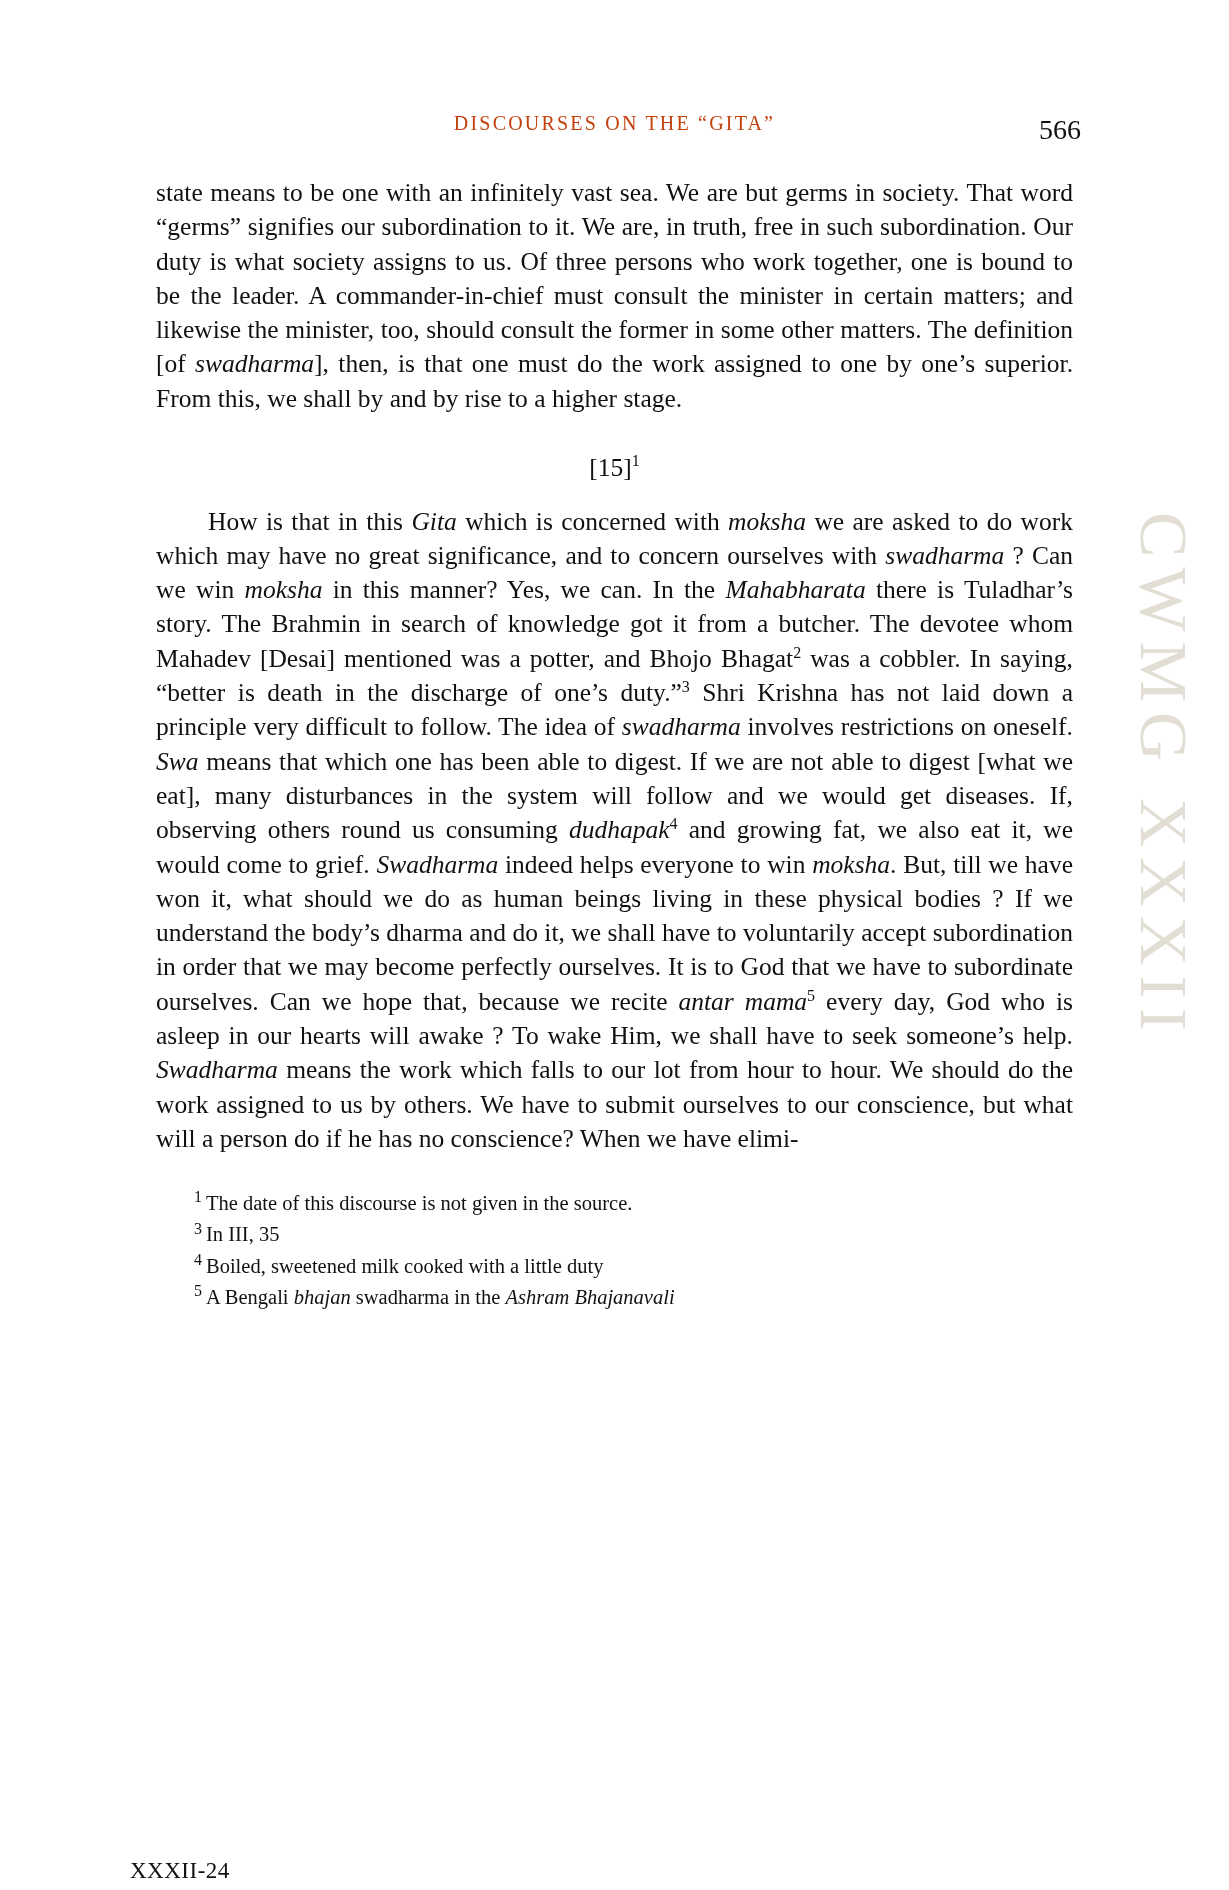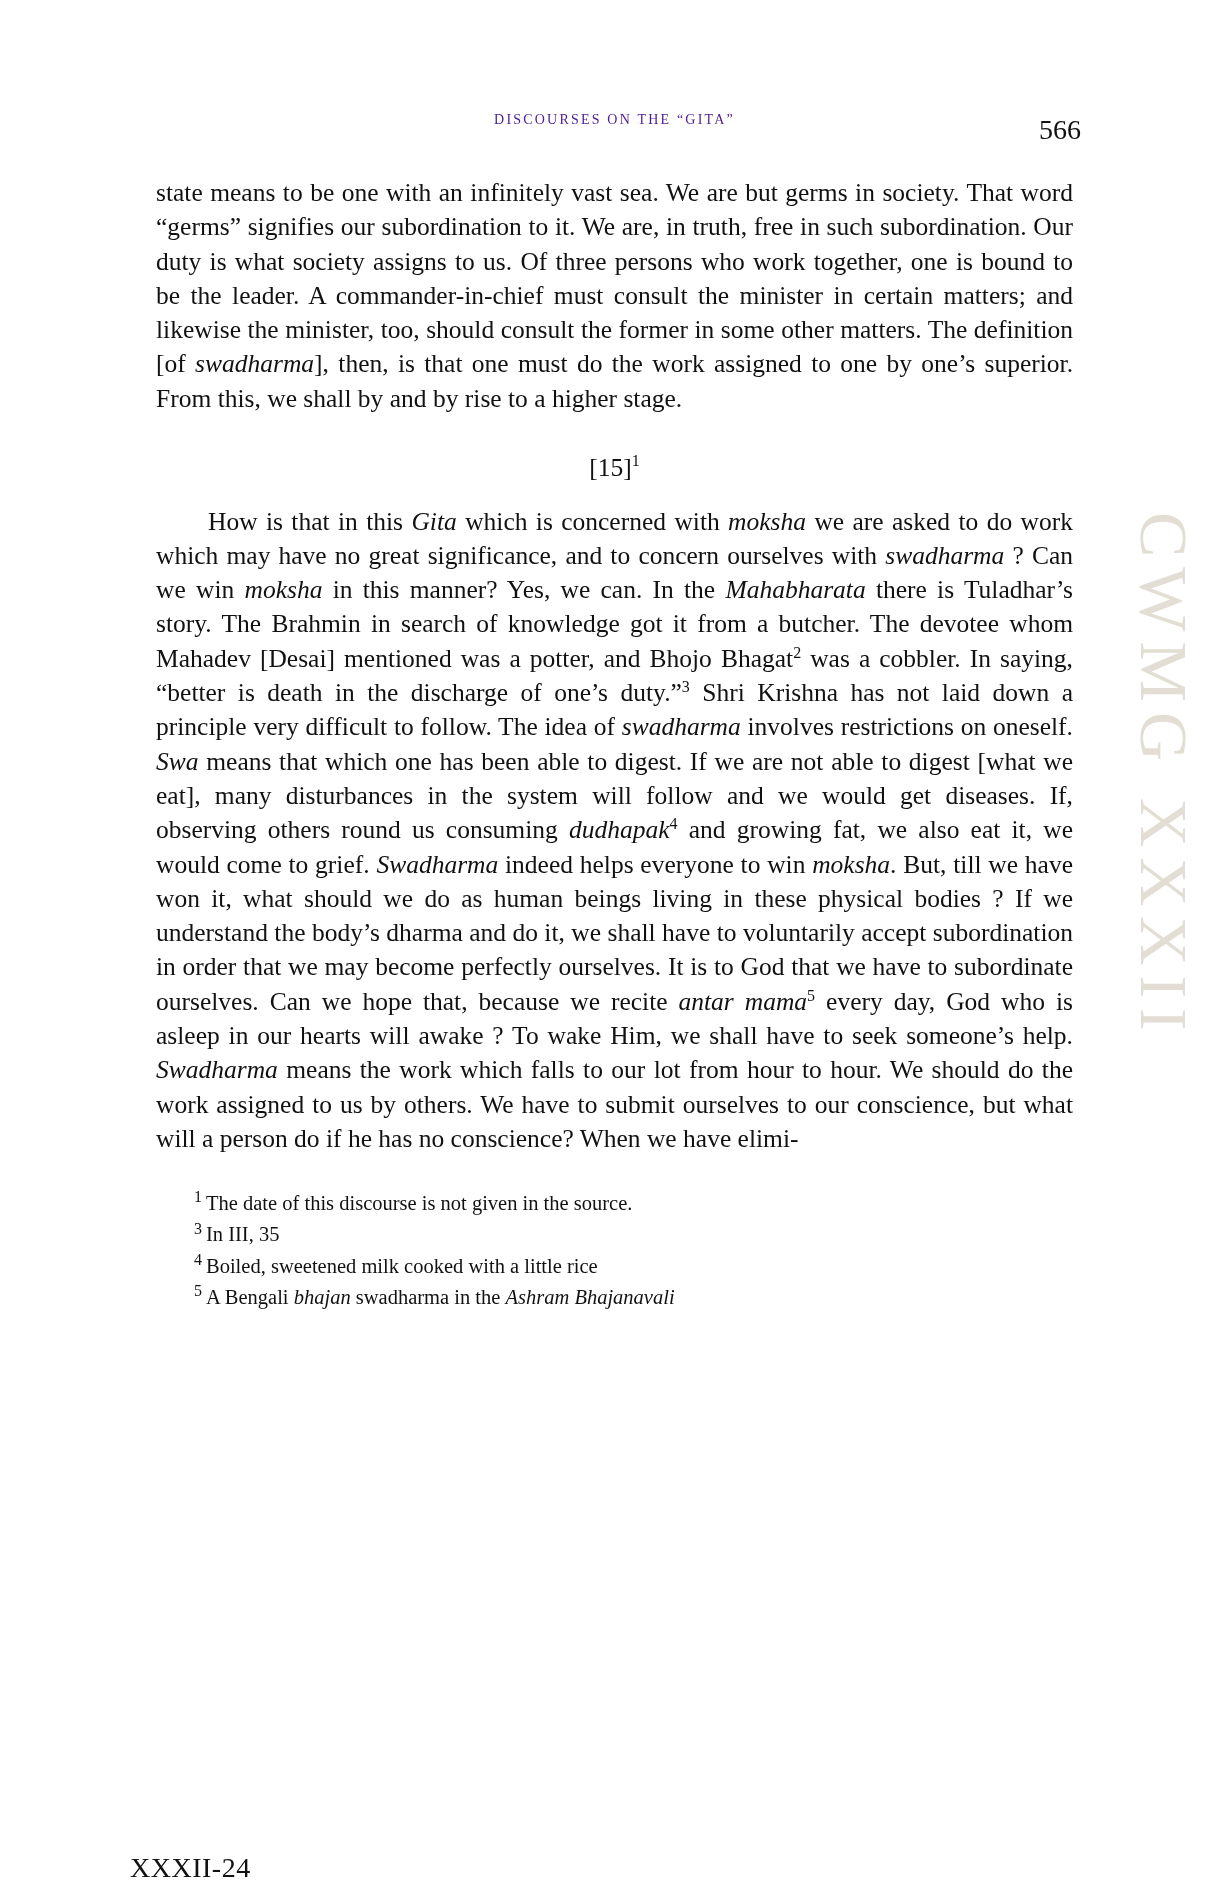--- a/index.html
+++ b/index.html
@@ -46,25 +46,25 @@
 
   .runhead {
     display: flex;
     align-items: baseline;
     justify-content: center;
     position: relative;
     margin-top: 112px;
     height: 30px;
   }
   .runhead-title {
-    font-size: 14px;
+    font-size: 20px;
     letter-spacing: 2.2px;
     font-variant: small-caps;
     text-transform: uppercase;
-    color: #4c1d95;
+    color: #c2410c;
     white-space: nowrap;
   }
   .runhead-pageno {
     position: absolute;
     right: 0;
     bottom: -4px;
     font-size: 28px;
     color: #111;
   }
 
@@ -112,21 +112,21 @@
     font-size: 16px;
     vertical-align: super;
     line-height: 0;
     margin-right: 4px;
   }
 
   .folio {
     position: absolute;
     left: 130px;
     bottom: 118px;
-    font-size: 28px;
+    font-size: 23px;
     letter-spacing: 0.5px;
     z-index: 1;
   }
 </style>
 </head>
 <body>
 
 <div class="page">
 
   <div class="watermark">CWMG XXXII</div>
@@ -140,21 +140,21 @@
 
     <p class="body first"><span>state means to be one with an infinitely vast sea. We are but germs in society. That word “germs” signifies our subordination to it. We are, in truth, free in such subordination. Our duty is what society assigns to us. Of three persons who work together, one is bound to be the leader. A commander-in-chief must consult the minister in certain matters; and likewise the minister, too, should consult the former in some other matters. The definition [of </span><i>swadharma</i><span>], then, is that one must do the work assigned to one by one’s superior. From this, we shall by and by rise to a higher stage.</span></p>
 
     <div class="section-number"><span>[15]</span><sup>1</sup></div>
 
     <p class="body indent"><span>How is that in this </span><i>Gita</i><span> which is concerned with </span><i>moksha</i><span> we are asked to do work which may have no great significance, and to concern ourselves with </span><i>swadharma</i><span> ? Can we win </span><i>moksha</i><span> in this manner? Yes, we can. In the </span><i>Mahabharata</i><span> there is Tuladhar’s story. The Brahmin in search of knowledge got it from a butcher. The devotee whom Mahadev [Desai] mentioned was a potter, and Bhojo Bhagat</span><sup class="fn">2</sup><span> was a cobbler. In saying, “better is death in the discharge of one’s duty.”</span><sup class="fn">3</sup><span> Shri Krishna has not laid down a principle very difficult to follow. The idea of </span><i>swadharma</i><span> involves restrictions on oneself. </span><i>Swa</i><span> means that which one has been able to digest. If we are not able to digest [what we eat], many disturbances in the system will follow and we would get diseases. If, observing others round us consuming </span><i>dudhapak</i><sup class="fn">4</sup><span> and growing fat, we also eat it, we would come to grief. </span><i>Swadharma</i><span> indeed helps everyone to win </span><i>moksha</i><span>. But, till we have won it, what should we do as human beings living in these physical bodies ? If we understand the body’s dharma and do it, we shall have to voluntarily accept subordination in order that we may become perfectly ourselves. It is to God that we have to subordinate ourselves. Can we hope that, because we recite </span><i>antar mama</i><sup class="fn">5</sup><span> every day, God who is asleep in our hearts will awake ? To wake Him, we shall have to seek someone’s help. </span><i>Swadharma</i><span> means the work which falls to our lot from hour to hour. We should do the work assigned to us by others. We have to submit ourselves to our conscience, but what will a person do if he has no conscience? When we have elimi-</span></p>
 
     <div class="footnotes">
       <div class="fn-line"><sup class="fn-num">1</sup><span>The date of this discourse is not given in the source.</span></div>
       <div class="fn-line"><sup class="fn-num">3</sup><span>In III, 35</span></div>
-      <div class="fn-line"><sup class="fn-num">4</sup><span>Boiled, sweetened milk cooked with a little rice</span></div>
+      <div class="fn-line"><sup class="fn-num">4</sup><span>Boiled, sweetened milk cooked with a little duty</span></div>
       <div class="fn-line"><sup class="fn-num">5</sup><span>A Bengali </span><i>bhajan</i><span> swadharma in the </span><i>Ashram Bhajanavali</i></div>
     </div>
 
   </div>
 
   <div class="folio">XXXII-24</div>
 
 </div>
 
 </body></html>

